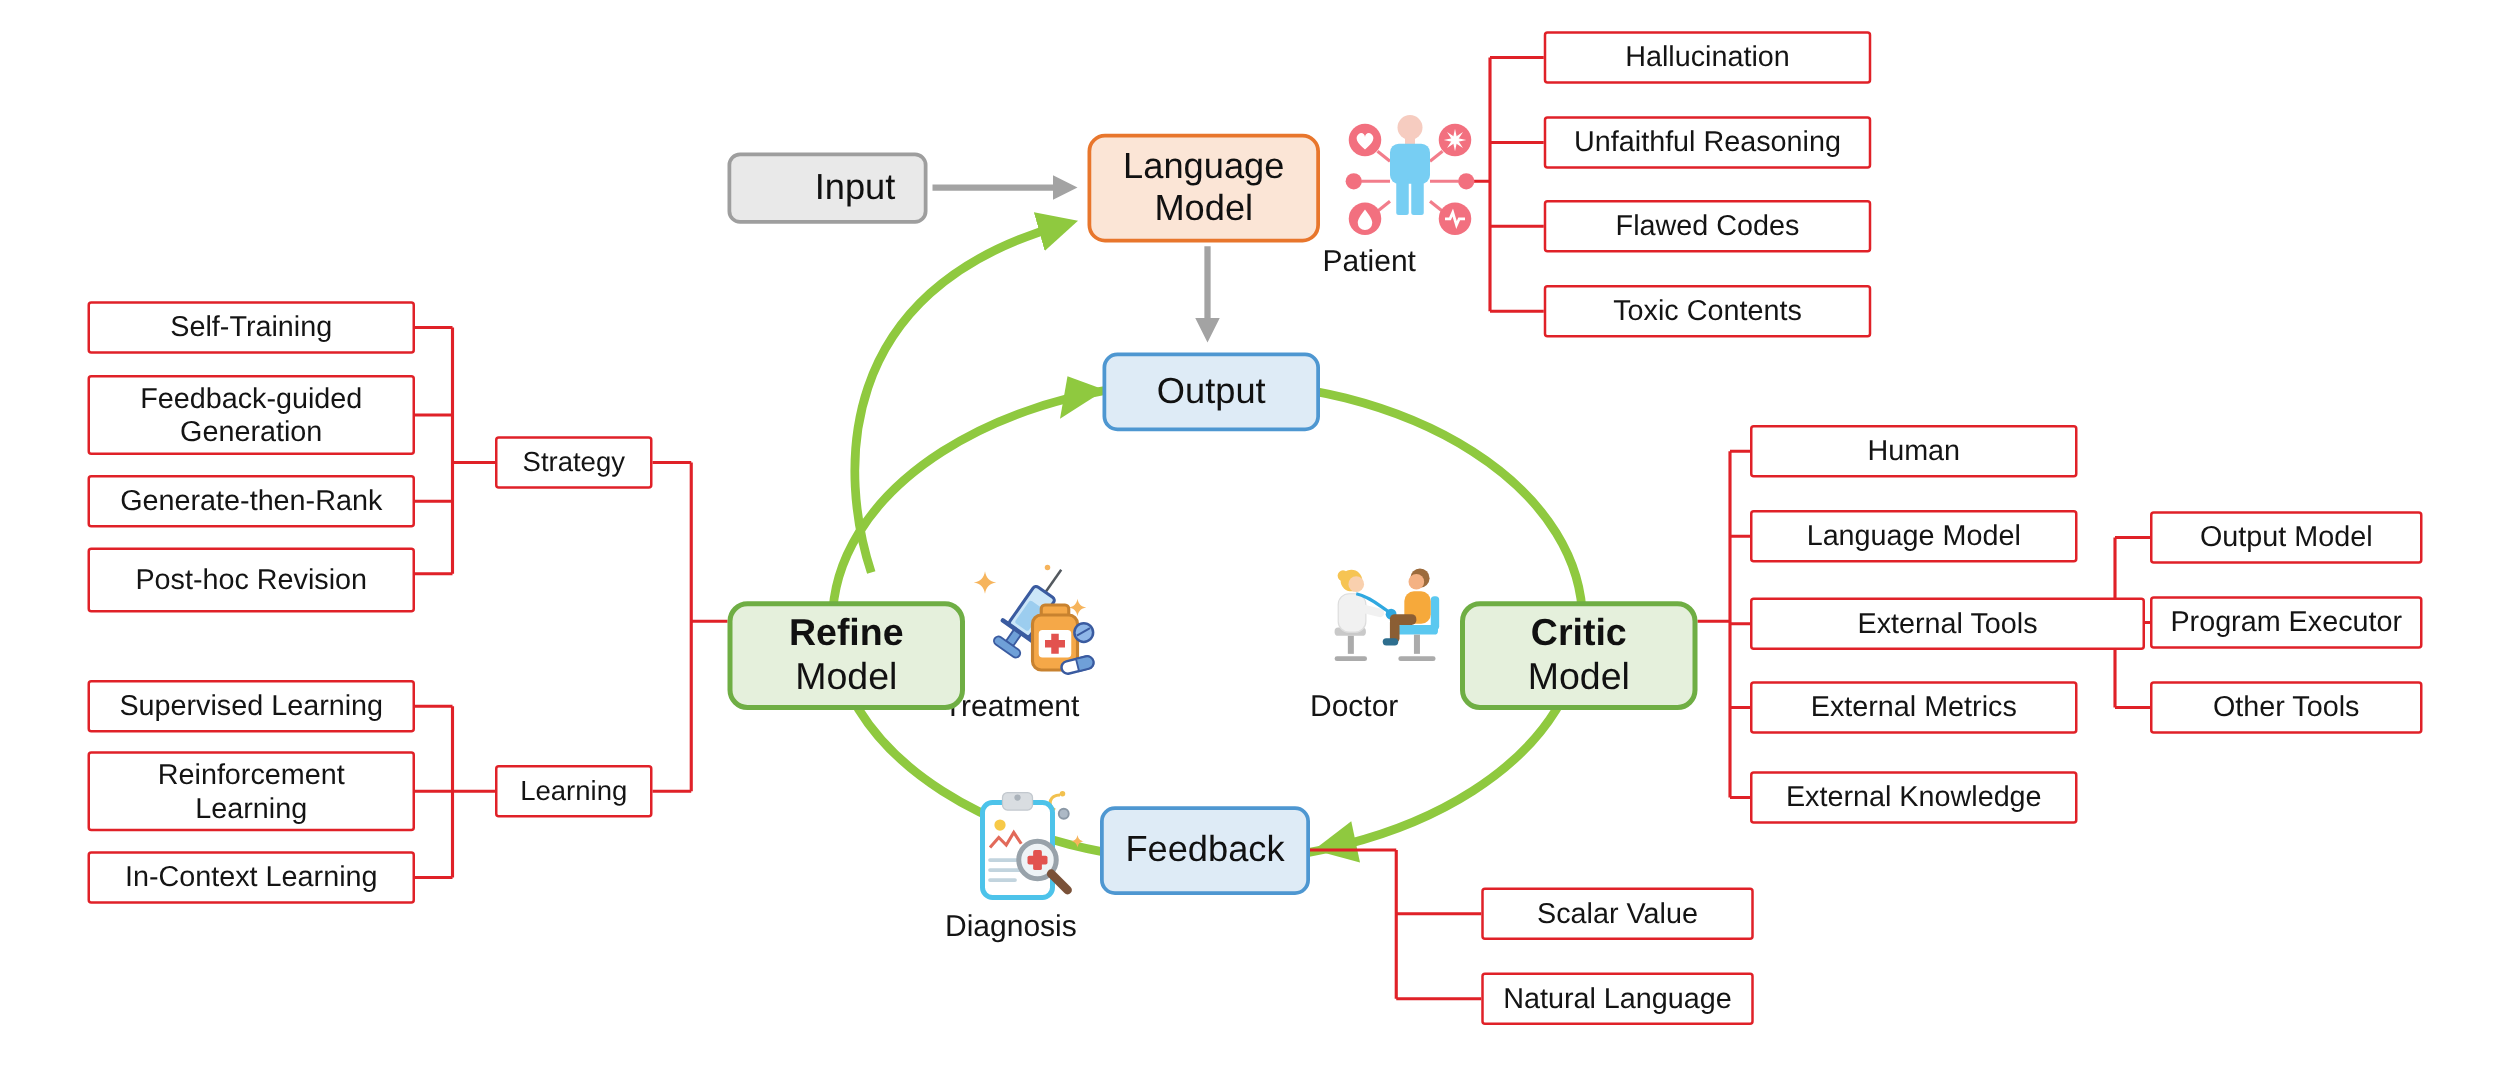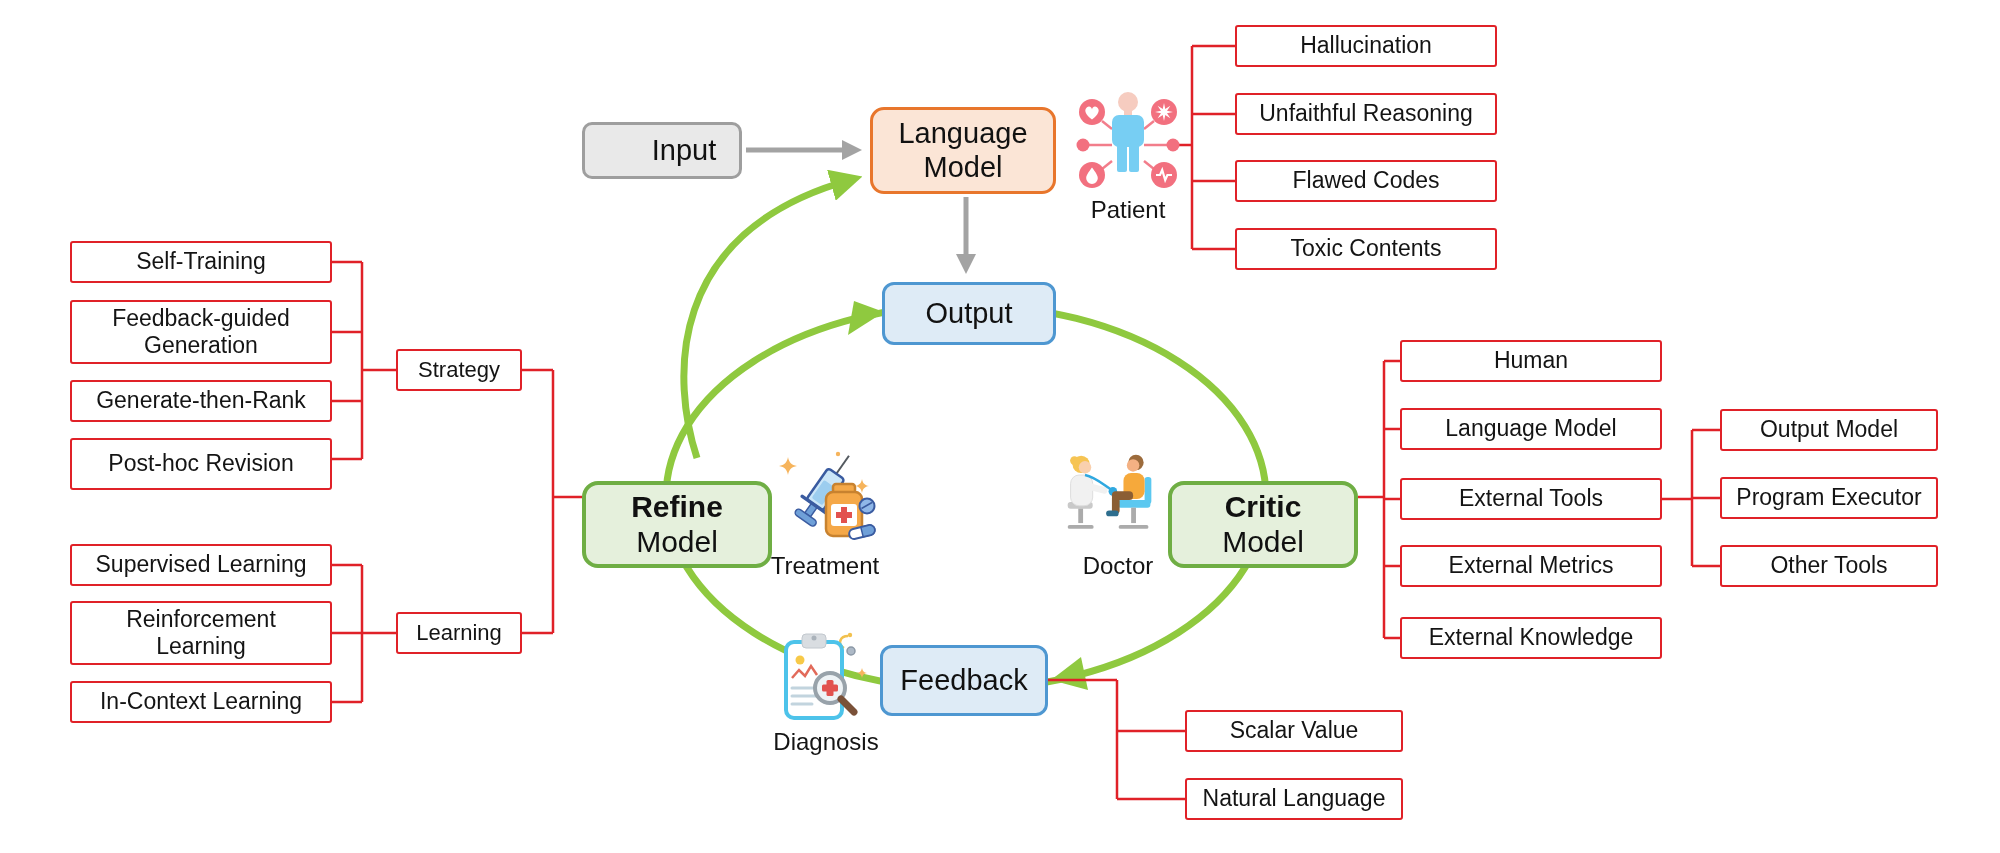--- a/index.html
+++ b/index.html
@@ -1,21 +1,21 @@
 <!DOCTYPE html>
 <html><head>
 <meta charset="utf-8">
 <style>
   * { box-sizing: border-box; }
   html,body { margin:0; padding:0; background:#fff; }
   body { font-family:"Liberation Sans", sans-serif; }
   #canvas { position:relative; width:2000px; height:853px; background:#ffffff; overflow:hidden; }
   svg.layer { position:absolute; left:0; top:0; z-index:1; }
   .icon { position:absolute; z-index:2; }
-  .icon-label { position:absolute; z-index:3; font-size:24px; color:#141414; text-align:center; }
+  .icon-label { position:absolute; z-index:3; font-size:24px; color:#141414; text-align:left; }
   .rbox {
     position:absolute; z-index:3; display:flex; align-items:center; justify-content:center;
     text-align:center; background:#fff; border:2.5px solid #E02128; border-radius:3px;
     font-size:23px; color:#141414; line-height:1.18; white-space:pre-line;
   }
   .core {
     position:absolute; z-index:3; display:flex; flex-direction:column; align-items:center;
     justify-content:center; text-align:center; border-radius:12px; font-size:29px;
     color:#111; line-height:1.15;
   }
@@ -180,21 +180,21 @@
   <div class="rbox" style="left:396px;top:349px;width:126px;height:42px;font-size:22px">Strategy</div>
 
   <div class="rbox" style="left:70px;top:544px;width:262px;height:42px">Supervised Learning</div>
   <div class="rbox" style="left:70px;top:601px;width:262px;height:64px">Reinforcement
 Learning</div>
   <div class="rbox" style="left:70px;top:681px;width:262px;height:42px">In-Context Learning</div>
   <div class="rbox" style="left:396px;top:612px;width:126px;height:42px;font-size:22px">Learning</div>
 
   <div class="rbox" style="left:1400px;top:340px;width:262px;height:42px">Human</div>
   <div class="rbox" style="left:1400px;top:408px;width:262px;height:42px">Language Model</div>
-  <div class="rbox" style="left:1400px;top:478px;width:262px;height:42px">External Tools</div>
+  <div class="rbox" style="left:1400px;top:478px;width:316px;height:42px">External Tools</div>
   <div class="rbox" style="left:1400px;top:545px;width:262px;height:42px">External Metrics</div>
   <div class="rbox" style="left:1400px;top:617px;width:262px;height:42px">External Knowledge</div>
 
   <div class="rbox" style="left:1720px;top:409px;width:218px;height:42px">Output Model</div>
   <div class="rbox" style="left:1720px;top:477px;width:218px;height:42px">Program Executor</div>
   <div class="rbox" style="left:1720px;top:545px;width:218px;height:42px">Other Tools</div>
 
   <div class="rbox" style="left:1185px;top:710px;width:218px;height:42px">Scalar Value</div>
   <div class="rbox" style="left:1185px;top:778px;width:218px;height:42px">Natural Language</div>
 

